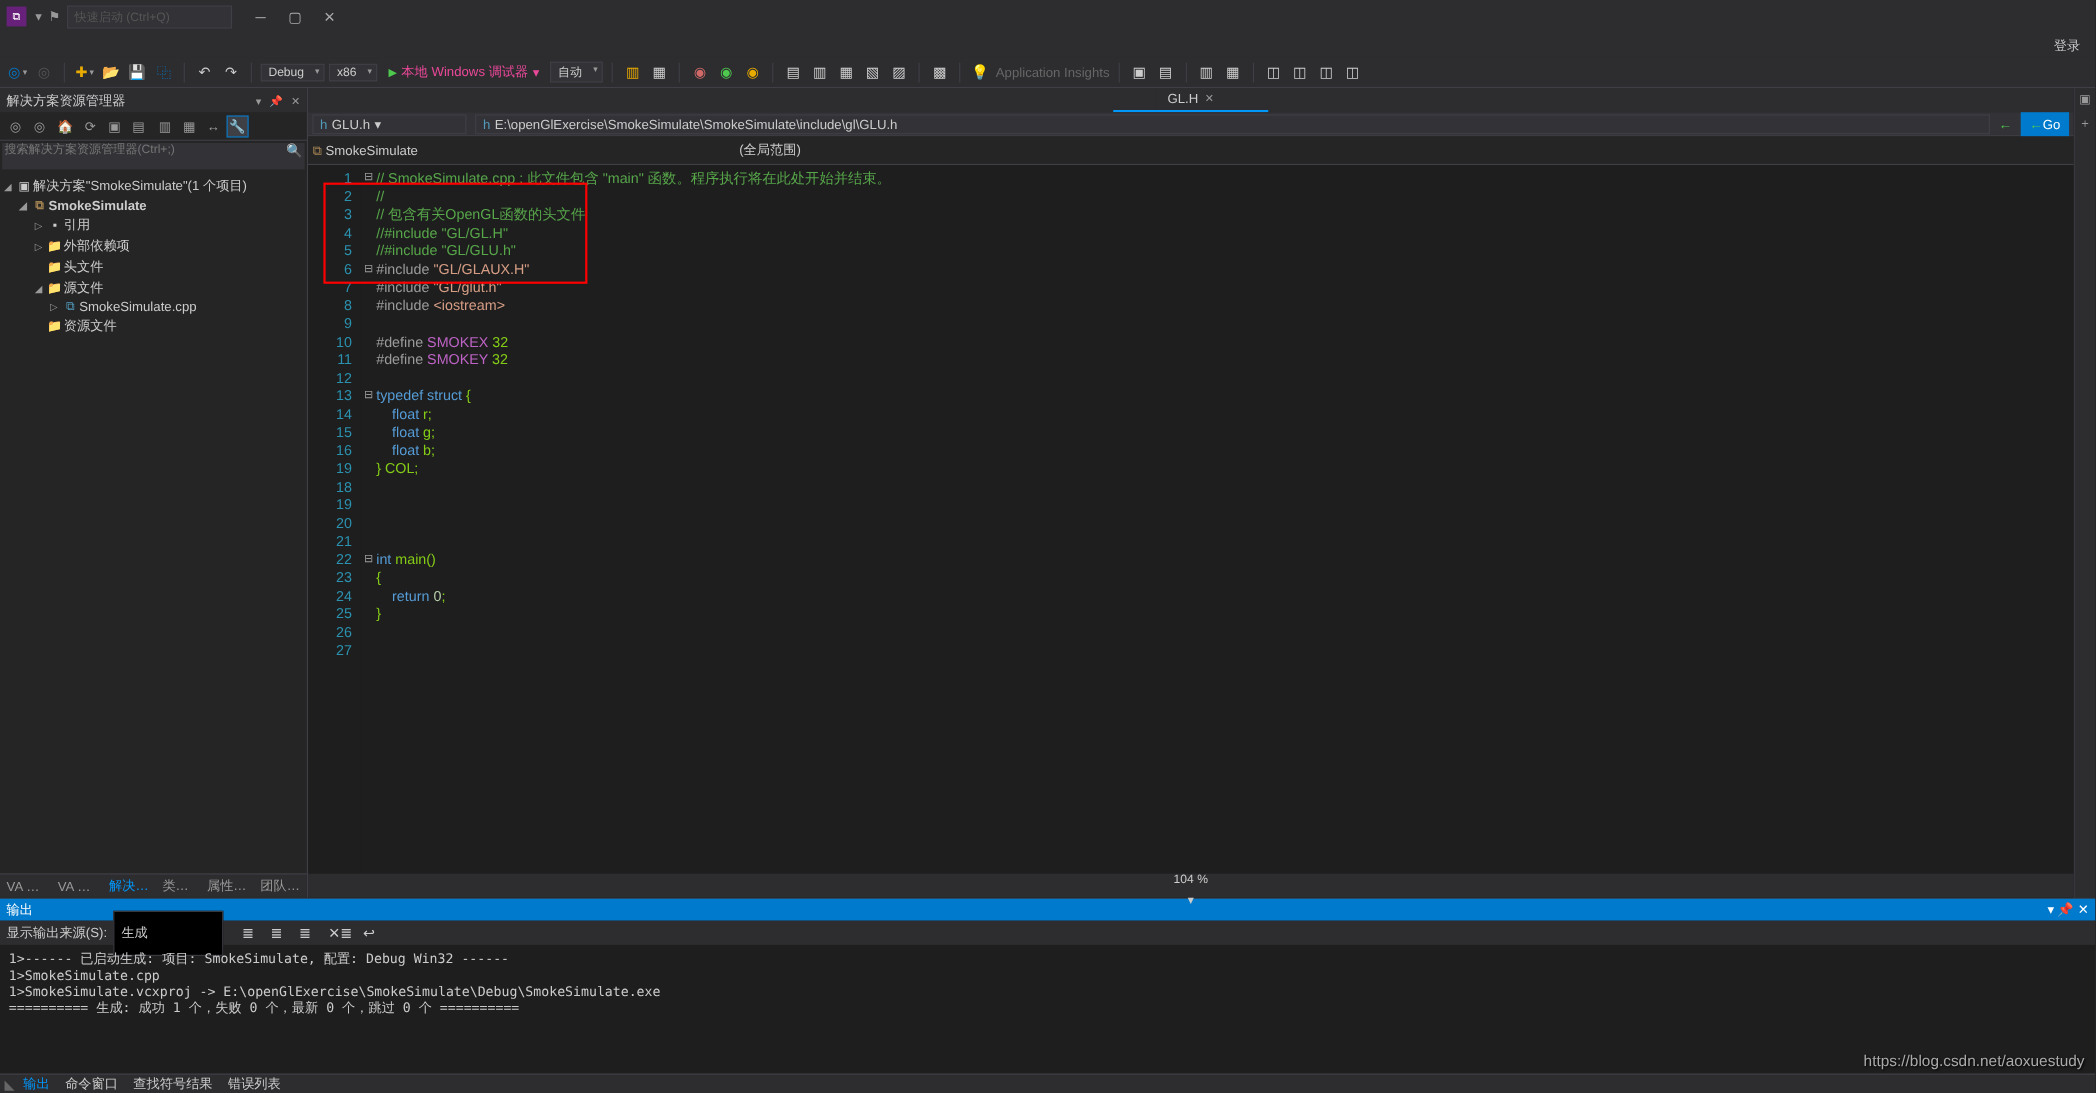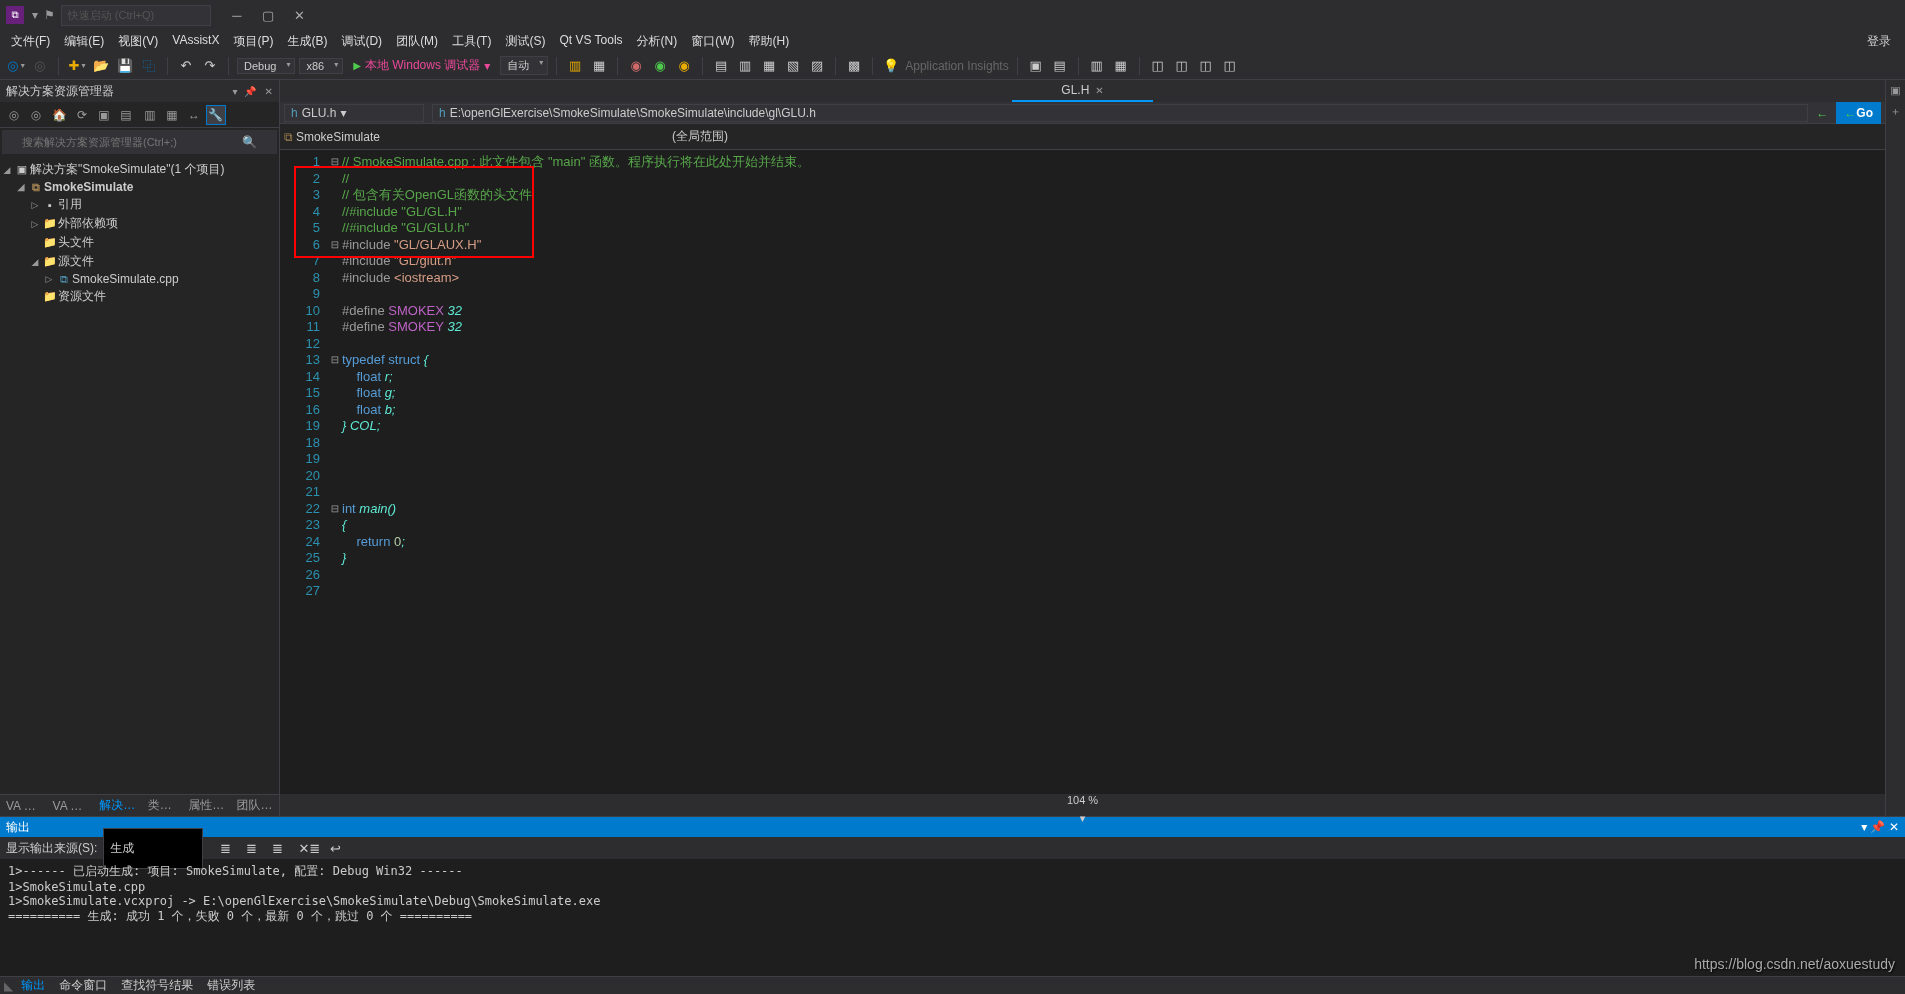--- a/index.html
+++ b/index.html
@@ -20,57 +20,57 @@
 .tsel::after { content:"▾"; position:absolute; right:4px; font-size:8px; color:#999; }
 .tbtn.playtxt { color:#ec4899; white-space:nowrap; display:flex; align-items:center; gap:4px; font-size:12px; width:auto; padding:0 6px; }
 .tbtn.playtxt::before { content:"▶"; color:#4ec94e; font-size:10px; }
 .main { display:flex; height:calc(100% - 30px - 22px - 28px - 18px - 160px); }
 .sidepanel { width:280px; background:#252526; border-right:1px solid #3f3f46; display:flex; flex-direction:column; }
 .panel-head { height:22px; background:#2d2d30; display:flex; align-items:center; padding:0 6px; color:#ccc; font-size:12px; justify-content:space-between; }
 .panel-head .icons span { margin-left:4px; font-size:10px; color:#999; cursor:default; }
 .panel-tb { height:26px; display:flex; align-items:center; padding:0 4px; gap:2px; border-bottom:1px solid #3f3f46; }
 .panel-tb .b { width:20px; height:20px; display:flex; align-items:center; justify-content:center; color:#999; font-size:12px; cursor:default; }
 .panel-tb .b.active { background:#3f3f46; border:1px solid #007acc; }
-.panel-search { height:24px; display:flex; align-items:center; padding:0 20px; background:#333337; margin:2px; }
+.panel-search { height:24px; display:flex; align-items:flex-start; padding:0 2px; background:#333337; margin:2px; }
 .panel-search input { flex:1; background:transparent; border:0; color:#ccc; font-size:11px; outline:none; }
 .tree { flex:1; padding:4px 0; overflow:auto; }
 .tree .node { display:flex; align-items:center; padding:1px 0; cursor:default; font-size:12px; color:#ccc; }
 .tree .node .exp { width:14px; text-align:center; color:#999; font-size:9px; }
 .tree .node .ico { width:16px; text-align:center; font-size:11px; }
 .tree .node.bold { font-weight:bold; }
 .tree .d1 { padding-left:14px; }
 .tree .d2 { padding-left:28px; }
 .tree .d3 { padding-left:42px; }
 .panel-tabs { height:22px; background:#2d2d30; display:flex; align-items:center; border-top:1px solid #3f3f46; font-size:12px; }
 .panel-tabs .pt { padding:2px 6px; color:#999; cursor:default; white-space:nowrap; overflow:hidden; text-overflow:ellipsis; }
 .panel-tabs .pt.active { color:#0097fb; }
 .editor-side { flex:1; display:flex; flex-direction:column; background:#1e1e1e; position:relative; }
 .doc-tabs { height:22px; background:#2d2d30; display:flex; align-items:center;flex-direction:column; }
 .doc-tab { padding:3px 10px; background:#2d2d30; color:#ccc; font-size:12px; cursor:default; display:flex; align-items:center; gap:6px; }
 .doc-tab.active { background:#1e1e1e; color:#fff; border-top:2px solid #0097fb; padding-top:1px; }
 .doc-tab .x { color:#999; font-size:10px; }
 .nav-bar { height:22px; background:#333337; display:flex; align-items:center; padding:0 4px; gap:8px; border-bottom:1px solid #3f3f46; font-size:12px; }
 .nav-bar .nsel { background:#333337; border:1px solid #3f3f46; padding:1px 6px; color:#ccc; display:flex; align-items:center; gap:4px; }
 .nav-bar .nsel.wide { flex:1; }
-.nav-bar .go { background:#007acc; color:#fff; padding:4px 8px; margin-left:auto; font-weight:bold; }
+.nav-bar .go { background:#007acc; color:#fff; padding:4px 8px; margin-left:auto; font-weight:normal; }
 .nav-bar2 { height:26px; background:#252526; display:flex; align-items:center; padding:0 4px; gap:8px; border-bottom:1px solid #3f3f46; font-size:12px; }
 .code-area { flex:1; display:flex; background:#1e1e1e; position:relative; font-family:Consolas,monospace; font-size:13px; overflow:auto; }
 .gutter { width:48px; background:#1e1e1e; text-align:right; padding:4px 8px 4px 0; color:#2b91af; user-select:none; }
 .gutter .ln { height:16.5px; line-height:16.5px; }
 .fold { width:14px; padding:4px 0; color:#999; font-size:10px; }
 .fold .f { height:16.5px; line-height:16.5px; text-align:center; }
 .code { flex:1; padding:4px 0; white-space:pre; line-height:16.5px; position:relative; }
 .cl { height:16.5px; }
 .c-comment { color:#57a64a; }
 .c-keyword { color:#569cd6; }
 .c-pre { color:#9b9b9b; }
 .c-string { color:#d69d85; }
 .c-macro { color:#bd63c5; }
 .c-num { color:#b5cea8; }
-.c-plain { color:#5eead4;font-style:italic; }
+.c-plain { color:#84cc16; }
 .redbox { position:absolute; border:2px solid #f00; left:294px; top:166px; width:240px; height:92px; pointer-events:none; }
 .zoom-bar { height:22px; background:#2d2d30; display:flex; align-items:center; padding:0 8px; gap:6px; color:#ccc; font-size:11px;flex-direction:column; }
 .output-panel { height:160px; background:#1e1e1e; display:flex; flex-direction:column; border-top:1px solid #3f3f46; }
 .output-head { height:20px; background:#007acc; color:#fff; display:flex; align-items:center; padding:0 6px; font-size:12px; justify-content:space-between; }
 .output-tb { height:22px; background:#2d2d30; display:flex; align-items:center; padding:0 6px; gap:6px; font-size:12px; color:#ccc; }
 .output-tb .osel { background:#000000; border:1px solid #3f3f46; padding:11px 6px; min-width:100px; }
 .output-body { flex:1; padding:4px 8px; font-family:"SimSun",monospace; font-size:12px; color:#ccc; overflow:auto; white-space:pre; }
 .bottom-tabs { height:18px; background:#2d2d30; display:flex; align-items:center; padding:0 4px; gap:2px; font-size:12px; border-top:1px solid #3f3f46; }
 .bottom-tabs .bt { padding:1px 6px; color:#ccc; cursor:default; }
 .bottom-tabs .bt.active { color:#0097fb; }
@@ -88,36 +88,20 @@
   <span style="color:#999;margin-right:6px">⚑</span>
   <div class="quick">快速启动 (Ctrl+Q)</div>
   <div class="winbtns">
     <span>─</span>
     <span>▢</span>
     <span>✕</span>
   </div>
 </div>
 
 <div class="menu-bar">
-  <div id="menu-items" style="display: flex;">
-      <div class="mi">文件(F)</div>
-      <div class="mi">编辑(E)</div>
-      <div class="mi">视图(V)</div>
-      <div class="mi">VAssistX</div>
-      <div class="mi">项目(P)</div>
-      <div class="mi">生成(B)</div>
-      <div class="mi">调试(D)</div>
-      <div class="mi">团队(M)</div>
-      <div class="mi">工具(T)</div>
-      <div class="mi">测试(S)</div>
-      <div class="mi">Qt VS Tools</div>
-      <div class="mi">分析(N)</div>
-      <div class="mi">窗口(W)</div>
-      <div class="mi">帮助(H)</div>
-    </div>
   <div class="login">登录</div>
 </div>
 
 <div class="toolbar">
   <div class="tbtn arrow" style="color:#007acc">◎</div>
   <div class="tbtn" style="color:#555">◎</div>
   <div class="sep"></div>
   <div class="tbtn arrow" style="color:#e8ab00">✚</div>
   <div class="tbtn" style="color:#e8ab00">📂</div>
   <div class="tbtn" style="color:#007acc">💾</div>

